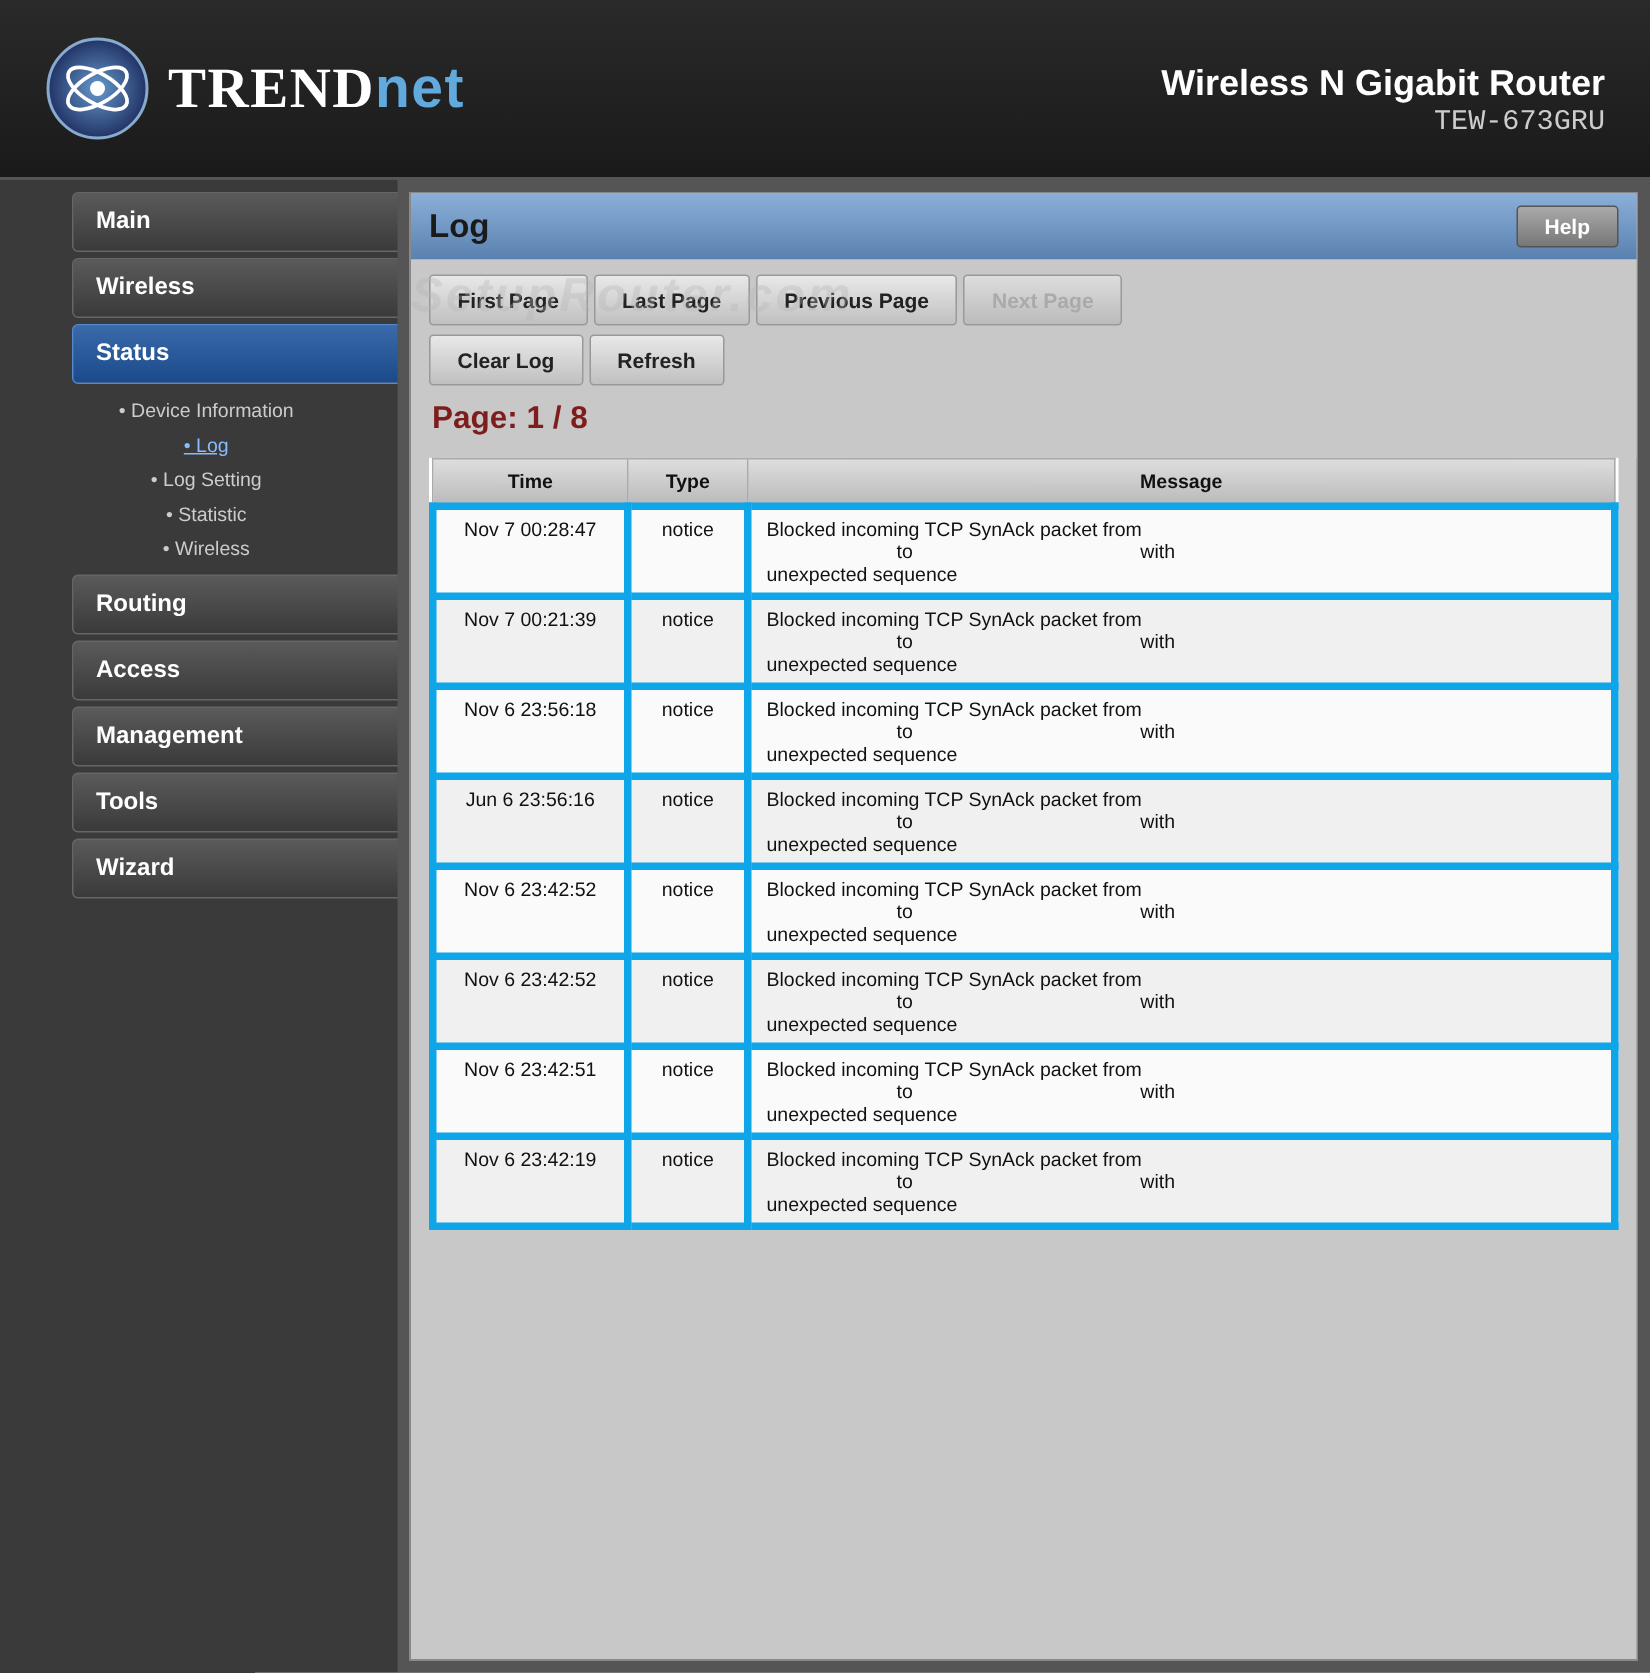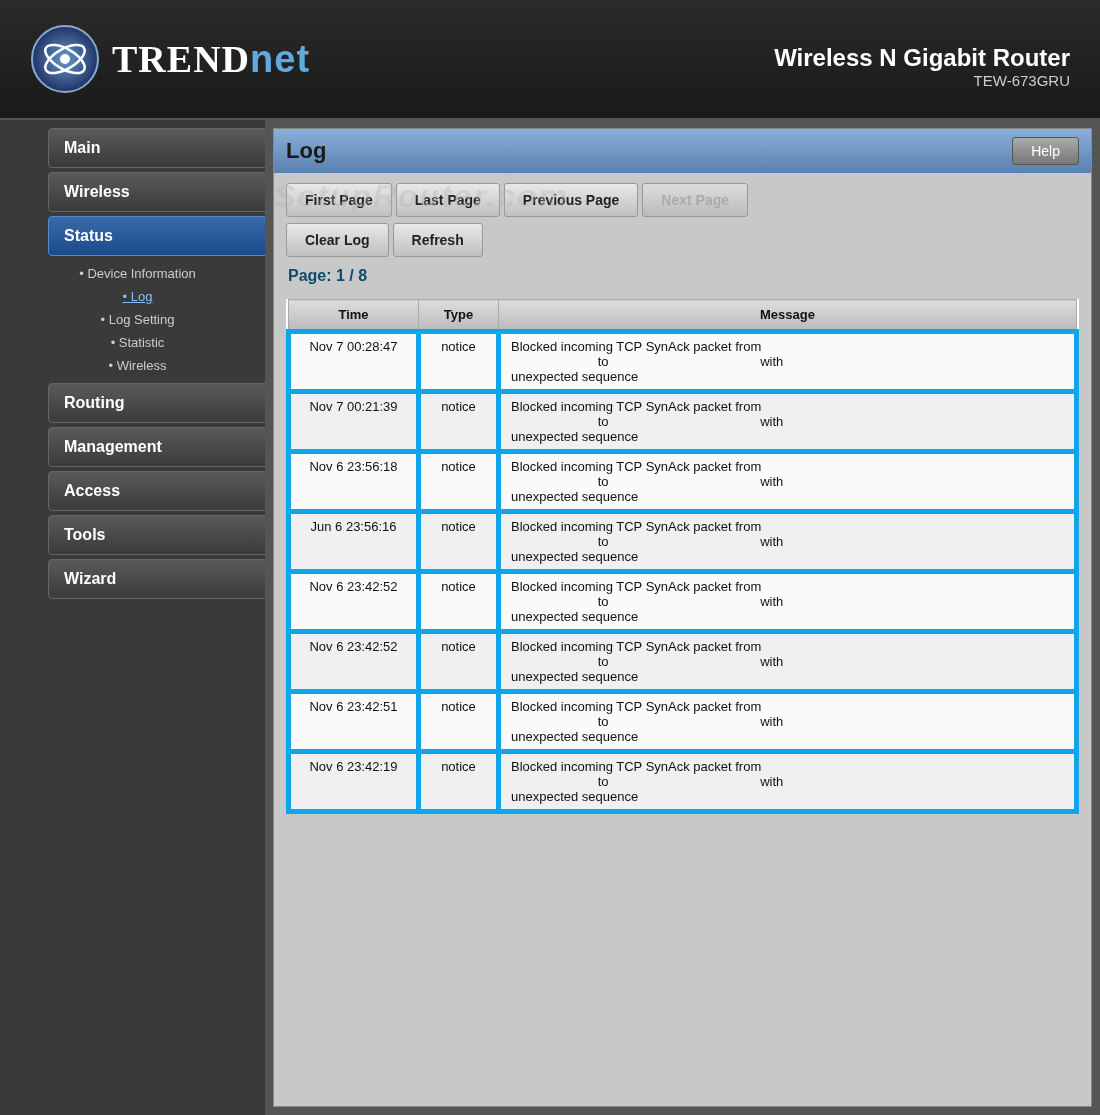--- a/index.html
+++ b/index.html
@@ -33,22 +33,23 @@
     .header-right {
       text-align: right;
       color: white;
       margin-top: 15px;
     }
     .product-name {
       font-size: 24px;
       font-weight: bold;
     }
     .product-model {
-      font-size: 15px;
+      font-size: 19px;
       color: #ccc;
+      font-family: Liberation Mono, monospace;
     }
 
     
     .main-layout {
       display: flex;
       height: calc(1115px - 120px);
     }
 
     
     .sidebar {
@@ -117,21 +118,21 @@
       font-size: 22px;
       font-weight: bold;
       color: #1a1a1a;
     }
     .help-btn {
       background: linear-gradient(180deg, #aaa 0%, #777 100%);
       color: white;
       border: 1px solid #555;
       padding: 5px 18px;
       font-size: 14px;
-      font-weight: normal;
+      font-weight: bold;
       border-radius: 3px;
       cursor: pointer;
     }
 
     
     .watermark-area {
       position: relative;
       padding: 10px 12px 6px 12px;
       background: #c8c8c8;
     }
@@ -168,23 +169,23 @@
       white-space: nowrap;
     }
     .nav-btn.disabled {
       color: #aaa;
       cursor: default;
       background: linear-gradient(180deg, #ddd 0%, #bbb 100%);
     }
 
     
     .page-info {
-      font-size: 16px;
-      font-weight: bold;
-      color: #0c4a6e;
+      font-size: 21px;
+      font-weight: bold;
+      color: #7f1d1d;
       padding: 4px 0 8px 2px;
     }
 
     
     .log-table {
       width: 100%;
       border-collapse: collapse;
       font-size: 13px;
       background: white;
     }
@@ -246,22 +247,22 @@
     <button class="sidebar-btn">Wireless</button>
     <button class="sidebar-btn active">Status</button>
     <div class="sidebar-sub">
       <a class="sidebar-sub-item">Device Information</a>
       <a class="sidebar-sub-item active-link">Log</a>
       <a class="sidebar-sub-item">Log Setting</a>
       <a class="sidebar-sub-item">Statistic</a>
       <a class="sidebar-sub-item">Wireless</a>
     </div>
     <button class="sidebar-btn">Routing</button>
+    <button class="sidebar-btn">Access</button>
     <button class="sidebar-btn">Management</button>
-    <button class="sidebar-btn">Access</button>
     <button class="sidebar-btn">Tools</button>
     <button class="sidebar-btn">Wizard</button>
   </div>
 
   <div class="content">
     <div class="content-inner">
 
       <div class="content-header">
         <span class="content-title">Log</span>
         <button class="help-btn">Help</button>

